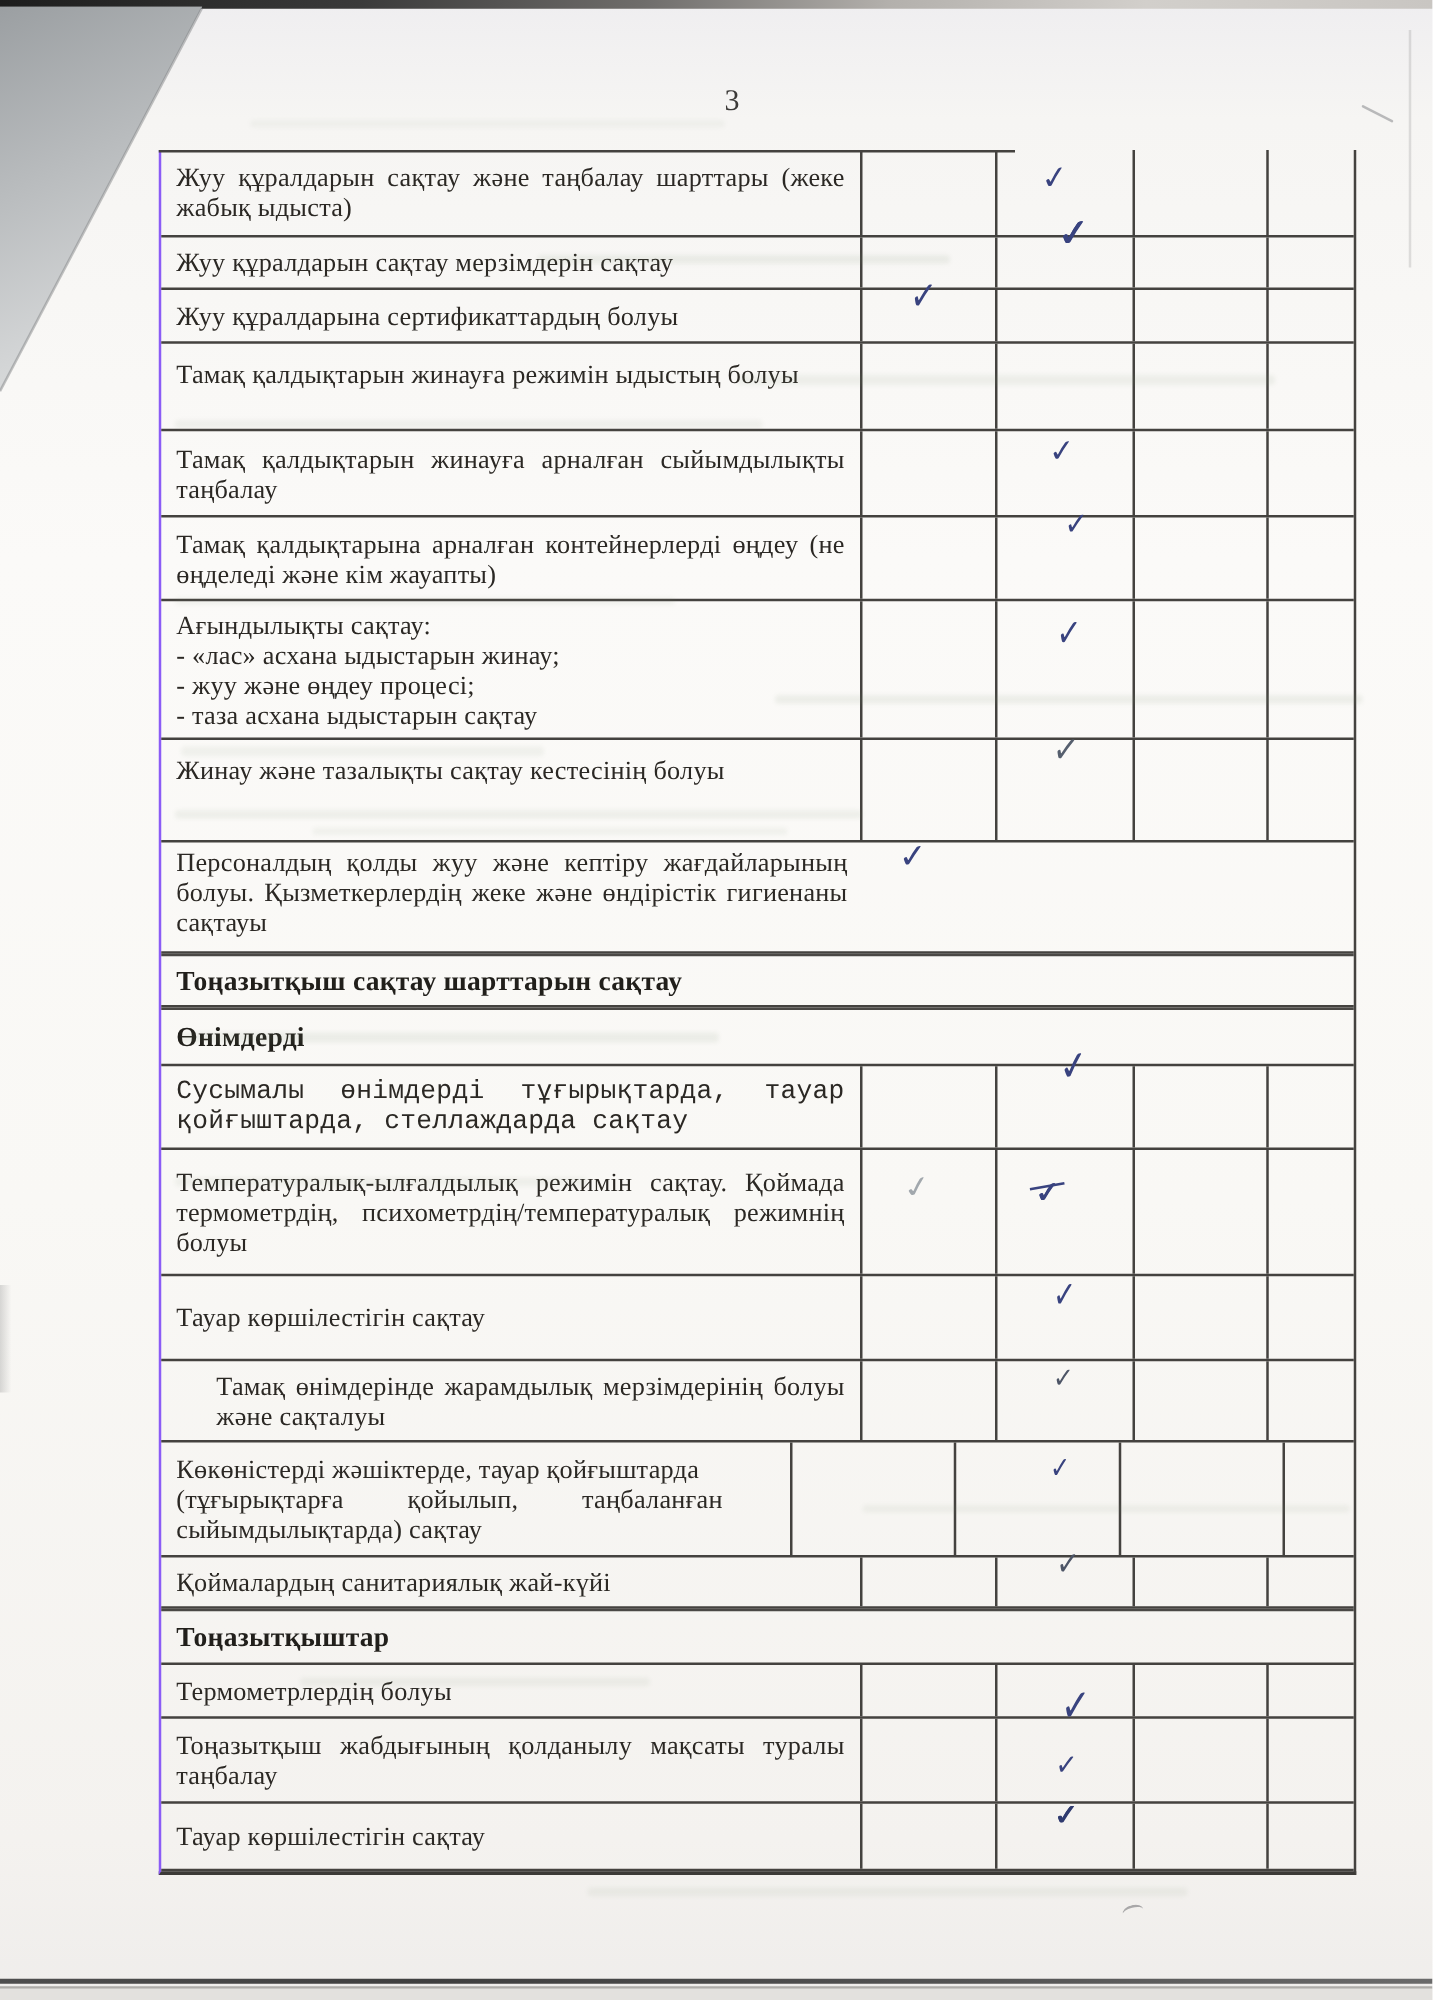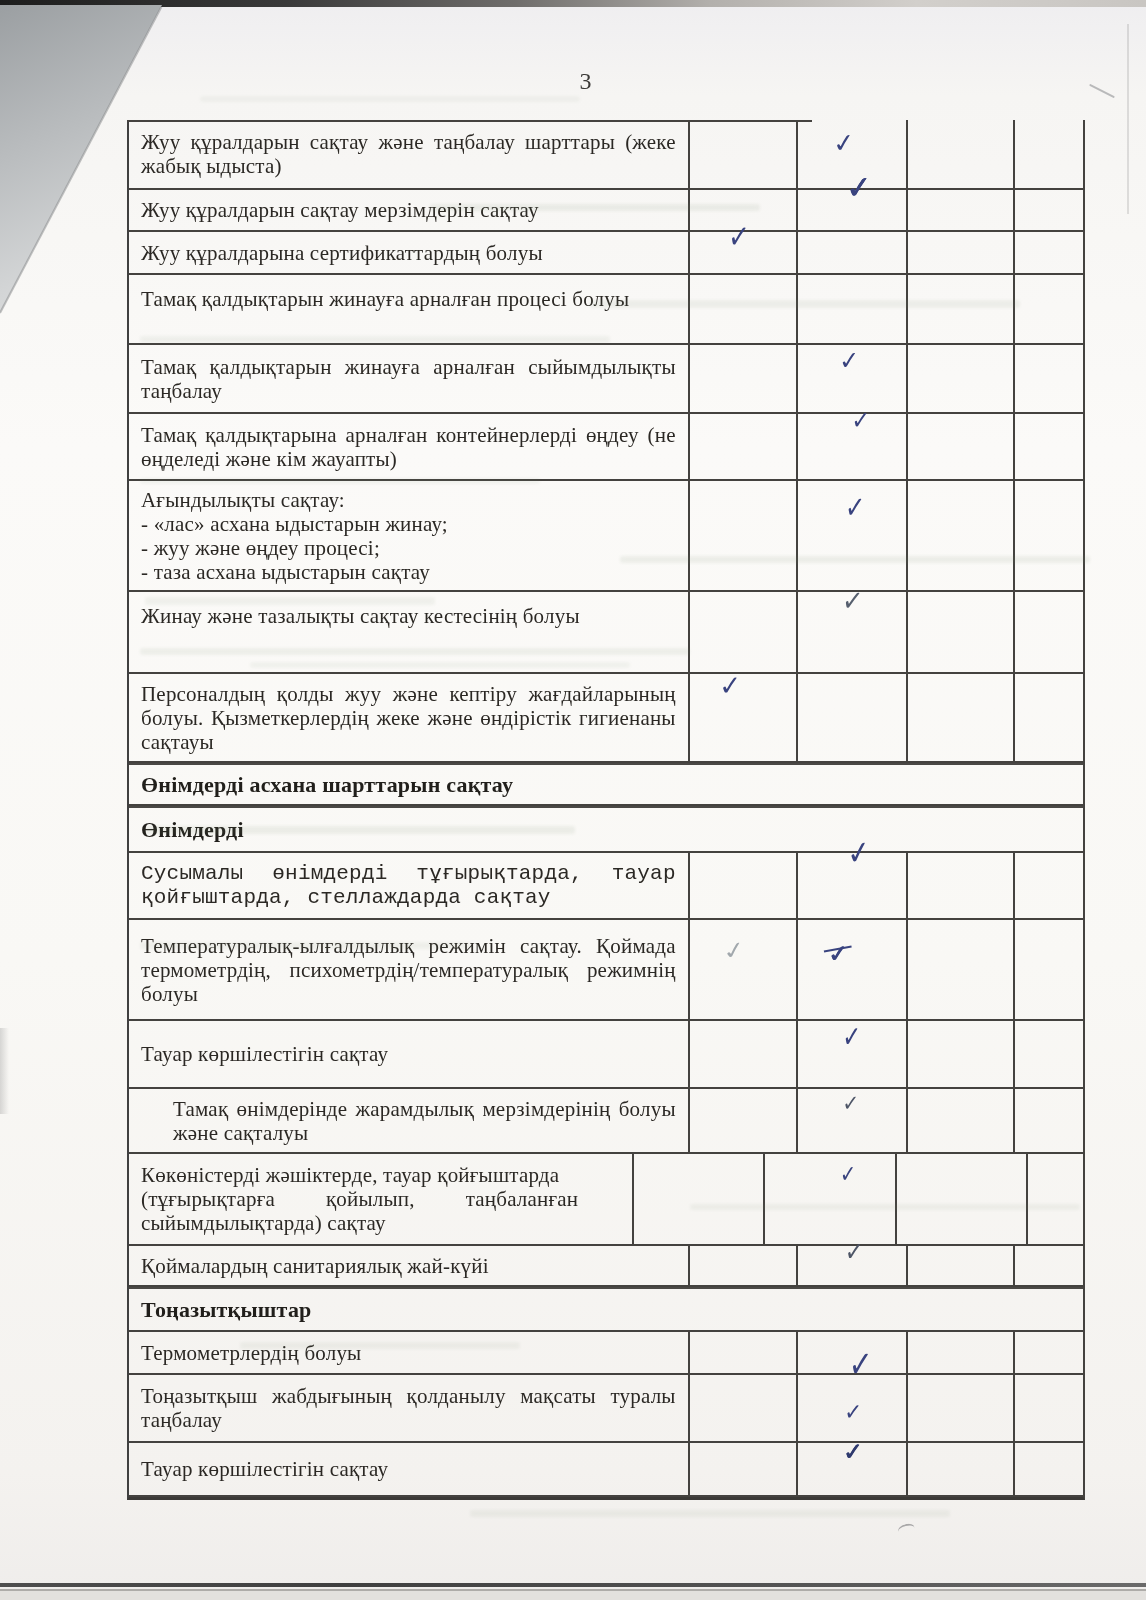--- a/index.html
+++ b/index.html
@@ -28,21 +28,21 @@
   .scan-strip-bottom{position:absolute;left:0;top:1583px;width:100%;height:4px;
     background:linear-gradient(90deg,#4e4e4e 0%,#3f3f3f 30%,#555 70%,#6a6a6a 100%);}
   .scan-strip-bottom2{position:absolute;left:0;top:1589px;width:100%;height:2px;background:rgba(120,118,115,.55);}
   .below-page{position:absolute;left:0;top:1591px;width:100%;height:9px;background:#e3e1de;}
 
   .page-number{position:absolute;left:0;top:68px;width:1172px;text-align:center;
     font-size:24px;color:#3c3a38;letter-spacing:1px;}
 
   
   .doc-table{position:absolute;left:127px;top:120px;width:958px;box-sizing:border-box;
-    border-left:2px solid #404040;border-right:2px solid #44423f;border-bottom:3px solid #3c3a37;}
+    border-left:2px solid #8b5cf6;border-right:2px solid #44423f;border-bottom:3px solid #3c3a37;}
   .top-border-partial{position:absolute;left:-2px;top:0;width:685px;height:2px;background:#44423f;}
   .row{display:flex;box-sizing:border-box;border-bottom:2px solid #44423f;position:relative;}
   .row:last-child{border-bottom:none;}
   .row.thick-top{border-top:2px solid #4a4845;}
   .cell{box-sizing:border-box;}
   .text-cell{display:flex;align-items:center;padding:4px 12px;}
   .text-cell.vtop{align-items:flex-start;padding-top:12px;}
   .txt{width:100%;text-align:justify;white-space:pre-line;
     font-size:21px;line-height:24px;color:#2b2824;letter-spacing:.2px;}
   .check-cell{border-left:2px solid #44423f;}
@@ -100,21 +100,21 @@
         <div class="cell text-cell" style="width: 561px;">
           <div class="txt">Жуу құралдарына сертификаттардың болуы</div>
         </div>
         <div class="cell check-cell" style="width: 109px;"></div>
         <div class="cell check-cell" style="width: 110px;"></div>
         <div class="cell check-cell" style="width: 108px;"></div>
         <div class="cell check-cell" style="width: 70px;"></div>
       </div>
       <div class="row" style="height: 70px;">
         <div class="cell text-cell vtop" style="width: 561px;">
-          <div class="txt">Тамақ қалдықтарын жинауға арналған процесі болуы</div>
+          <div class="txt">Тамақ қалдықтарын жинауға режимін ыдыстың болуы</div>
         </div>
         <div class="cell check-cell" style="width: 109px;"></div>
         <div class="cell check-cell" style="width: 110px;"></div>
         <div class="cell check-cell" style="width: 108px;"></div>
         <div class="cell check-cell" style="width: 70px;"></div>
       </div>
       <div class="row" style="height: 69px;">
         <div class="cell text-cell" style="width: 561px;">
           <div class="txt">Тамақ қалдықтарын жинауға арналған сыйымдылықты таңбалау</div>
         </div>
@@ -146,32 +146,32 @@
       </div>
       <div class="row" style="height: 82px;">
         <div class="cell text-cell vtop" style="width: 561px;">
           <div class="txt">Жинау және тазалықты сақтау кестесінің болуы</div>
         </div>
         <div class="cell check-cell" style="width: 109px;"></div>
         <div class="cell check-cell" style="width: 110px;"></div>
         <div class="cell check-cell" style="width: 108px;"></div>
         <div class="cell check-cell" style="width: 70px;"></div>
       </div>
-      <div class="row" style="height: 89px;">
+      <div class="row" style="height: 89px; flex-direction: column;">
         <div class="cell text-cell" style="width: 561px;">
           <div class="txt">Персоналдың қолды жуу және кептіру жағдайларының болуы. Қызметкерлердің жеке және өндірістік гигиенаны сақтауы</div>
         </div>
         <div class="cell check-cell" style="width: 109px;"></div>
         <div class="cell check-cell" style="width: 110px;"></div>
         <div class="cell check-cell" style="width: 108px;"></div>
         <div class="cell check-cell" style="width: 70px;"></div>
       </div>
       <div class="row thick-top" style="height: 43px;">
         <div class="cell section-cell">
-          <div class="txt">Өнімдерді асхана шарттарын сақтау</div>
+          <div class="txt">Тоңазытқыш сақтау шарттарын сақтау</div>
         </div>
       </div>
       <div class="row thick-top" style="height: 47px;">
         <div class="cell section-cell">
           <div class="txt">Өнімдерді</div>
         </div>
       </div>
       <div class="row" style="height: 67px;">
         <div class="cell text-cell" style="width: 561px; font-family: Liberation Mono, monospace;">
           <div class="txt">Сусымалы өнімдерді тұғырықтарда, тауар қойғыштарда, стеллаждарда сақтау</div>

